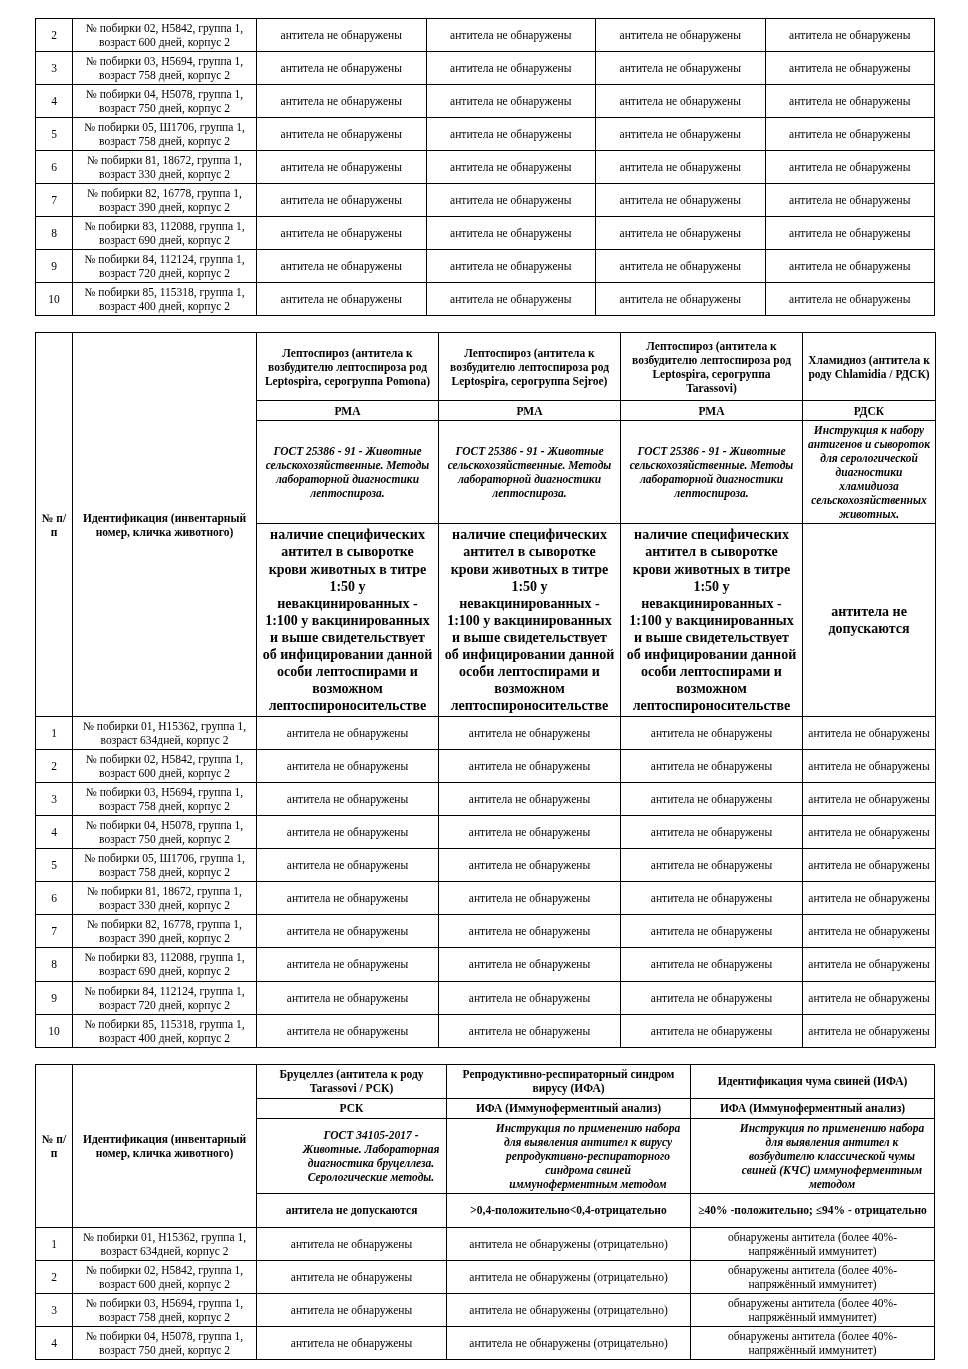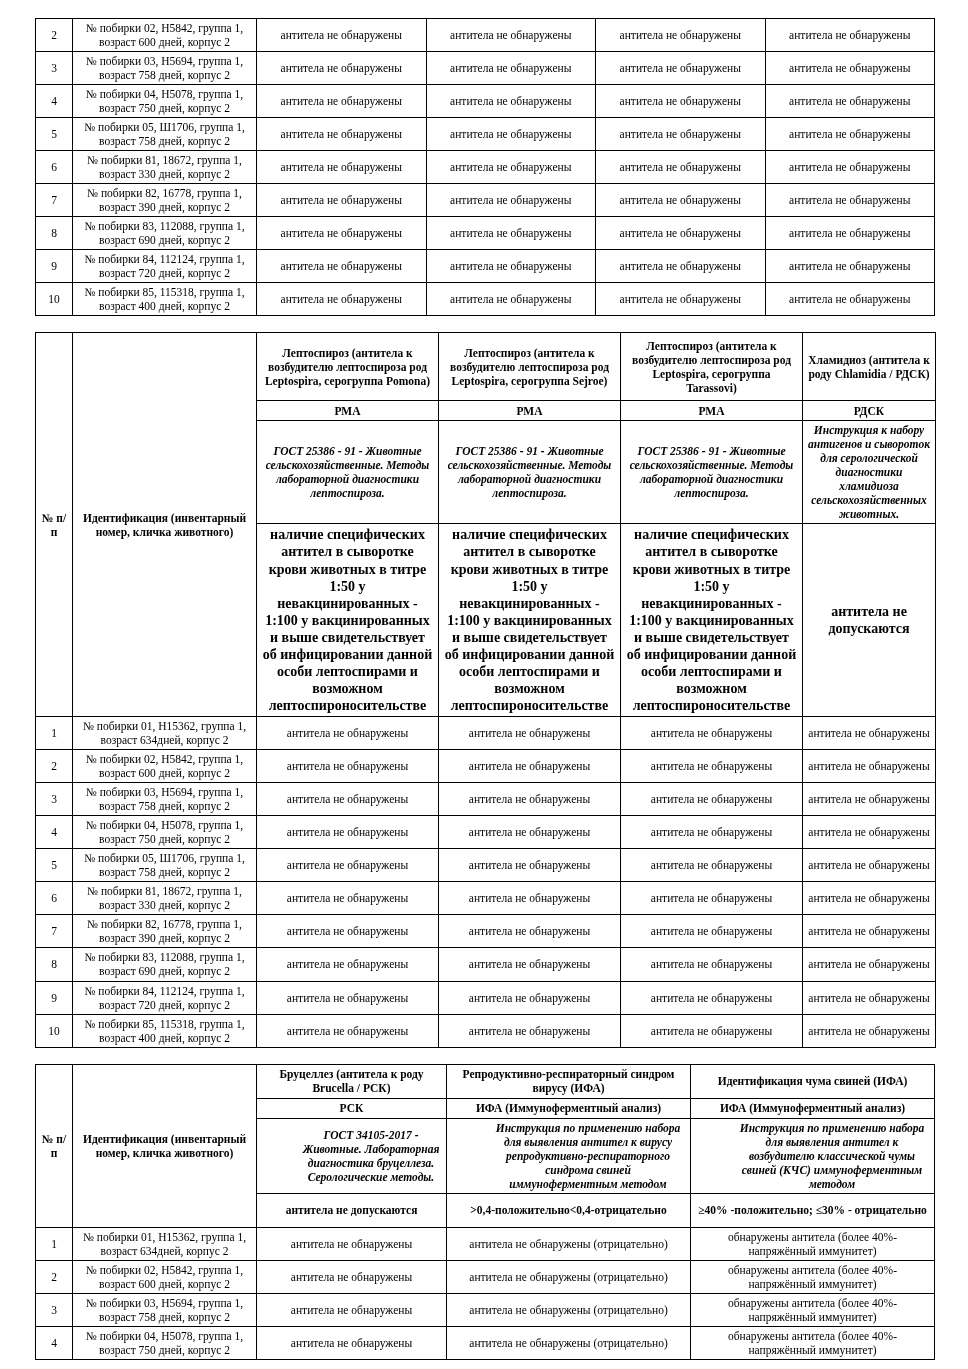--- a/index.html
+++ b/index.html
@@ -286,38 +286,38 @@
       <col class="c-num">
         <col class="c-id">
         <col class="c-b">
         <col>
         <col>
     </colgroup>
     <thead>
       <tr class="h-test">
         <td rowspan="4">№ п/п</td>
         <td rowspan="4">Идентификация (инвентарный номер, кличка животного)</td>
-        <td>Бруцеллез (антитела к роду Brucella / РСК)</td>
+        <td>Бруцеллез (антитела к роду Tarassovi / РСК)</td>
         <td>Репродуктивно-респираторный синдром вирусу (ИФА)</td>
         <td>Идентификация чума свиней (ИФА)</td>
       </tr>
       <tr class="h-method">
         <td>РСК</td>
         <td>ИФА (Иммуноферментный анализ)</td>
         <td>ИФА (Иммуноферментный анализ)</td>
       </tr>
       <tr class="h-gost">
         <td>ГОСТ 34105-2017 - Животные. Лабораторная диагностика бруцеллеза. Серологические методы.</td>
         <td>Инструкция по применению набора для выявления антител к вирусу репродуктивно-респираторного синдрома свиней иммуноферментным методом</td>
         <td>Инструкция по применению набора для выявления антител к возбудителю классической чумы свиней (КЧС) иммуноферментным методом</td>
       </tr>
       <tr class="h-norm">
         <td>антитела не допускаются</td>
         <td>&gt;0,4-положительно&lt;0,4-отрицательно</td>
-        <td>≥40% -положительно; ≤30% - отрицательно</td>
+        <td>≥40% -положительно; ≤94% - отрицательно</td>
       </tr>
     </thead>
     <tbody>
 
         <tr>
           <td>1</td>
           <td>№ побирки 01, Н15362, группа 1, возраст 634дней, корпус 2</td>
           <td>антитела не обнаружены</td>
           <td>антитела не обнаружены (отрицательно)</td>
           <td>обнаружены антитела (более 40%-напряжённый иммунитет)</td>

